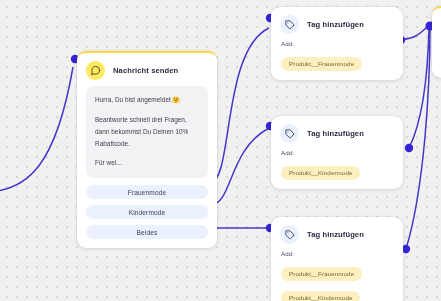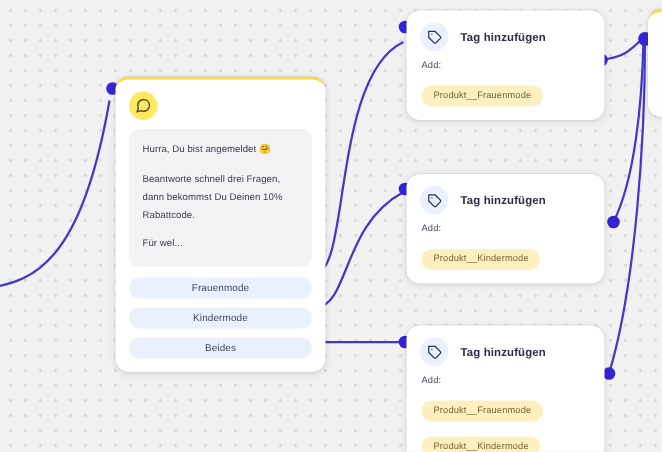--- a/index.html
+++ b/index.html
@@ -177,20 +177,21 @@
     <circle class="port" cx="430" cy="26" r="4.6"></circle>
   </svg>
 
   <div class="node" id="msg-node">
     <div class="node-header">
       <span class="hdr-icon msg">
         <svg width="11" height="11" viewBox="0 0 24 24" fill="none" stroke="#4a4325" stroke-width="2" stroke-linecap="round" stroke-linejoin="round">
           <path d="M21 11.5a8.38 8.38 0 0 1-.9 3.8 8.5 8.5 0 0 1-7.6 4.7 8.38 8.38 0 0 1-3.8-.9L3 21l1.9-5.7a8.38 8.38 0 0 1-.9-3.8 8.5 8.5 0 0 1 4.7-7.6 8.38 8.38 0 0 1 3.8-.9h.5a8.48 8.48 0 0 1 8 8v.5z"></path>
         </svg>
       </span>
+      <span class="hdr-title">Nachricht senden</span>
     </div>
 
     <div class="msg-body">
       <p class="msg-para">Hurra, Du bist angemeldet 🤗</p>
       <p class="msg-para">Beantworte schnell drei Fragen, dann bekommst Du Deinen 10% Rabattcode.</p>
       <p class="msg-para">Für wel...</p>
     </div>
 
     <div class="choices">
       <div class="choice">

